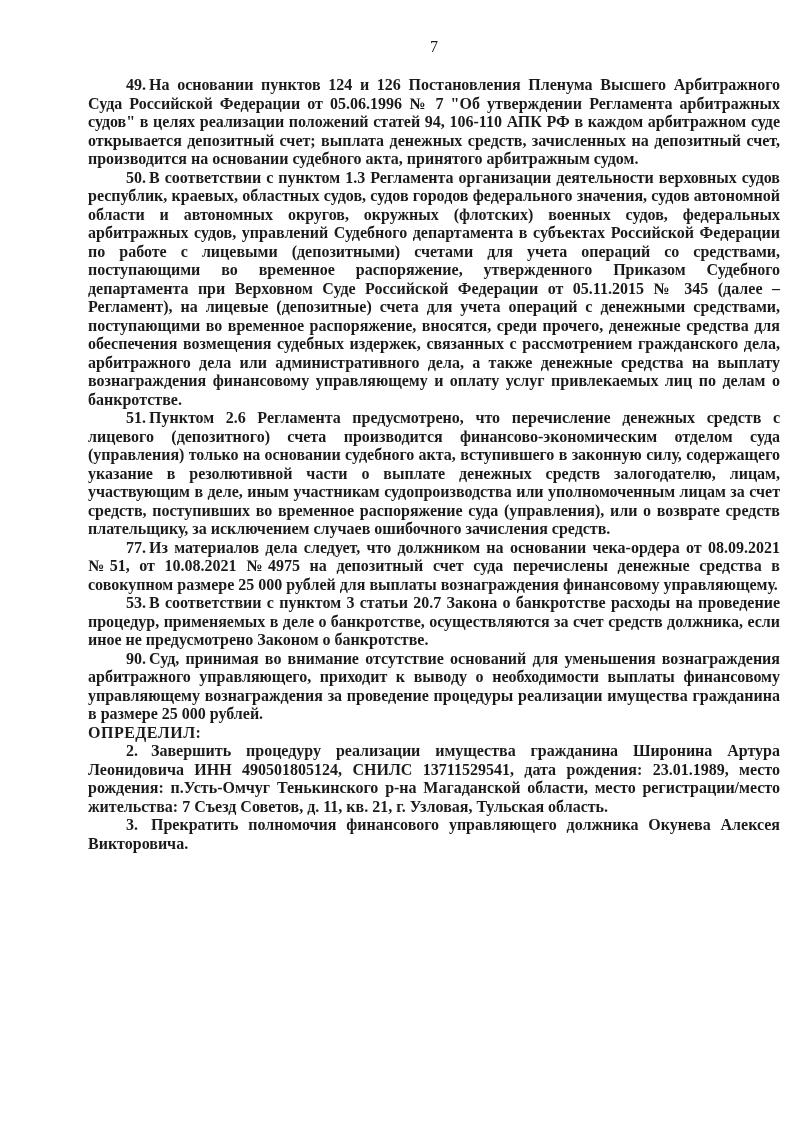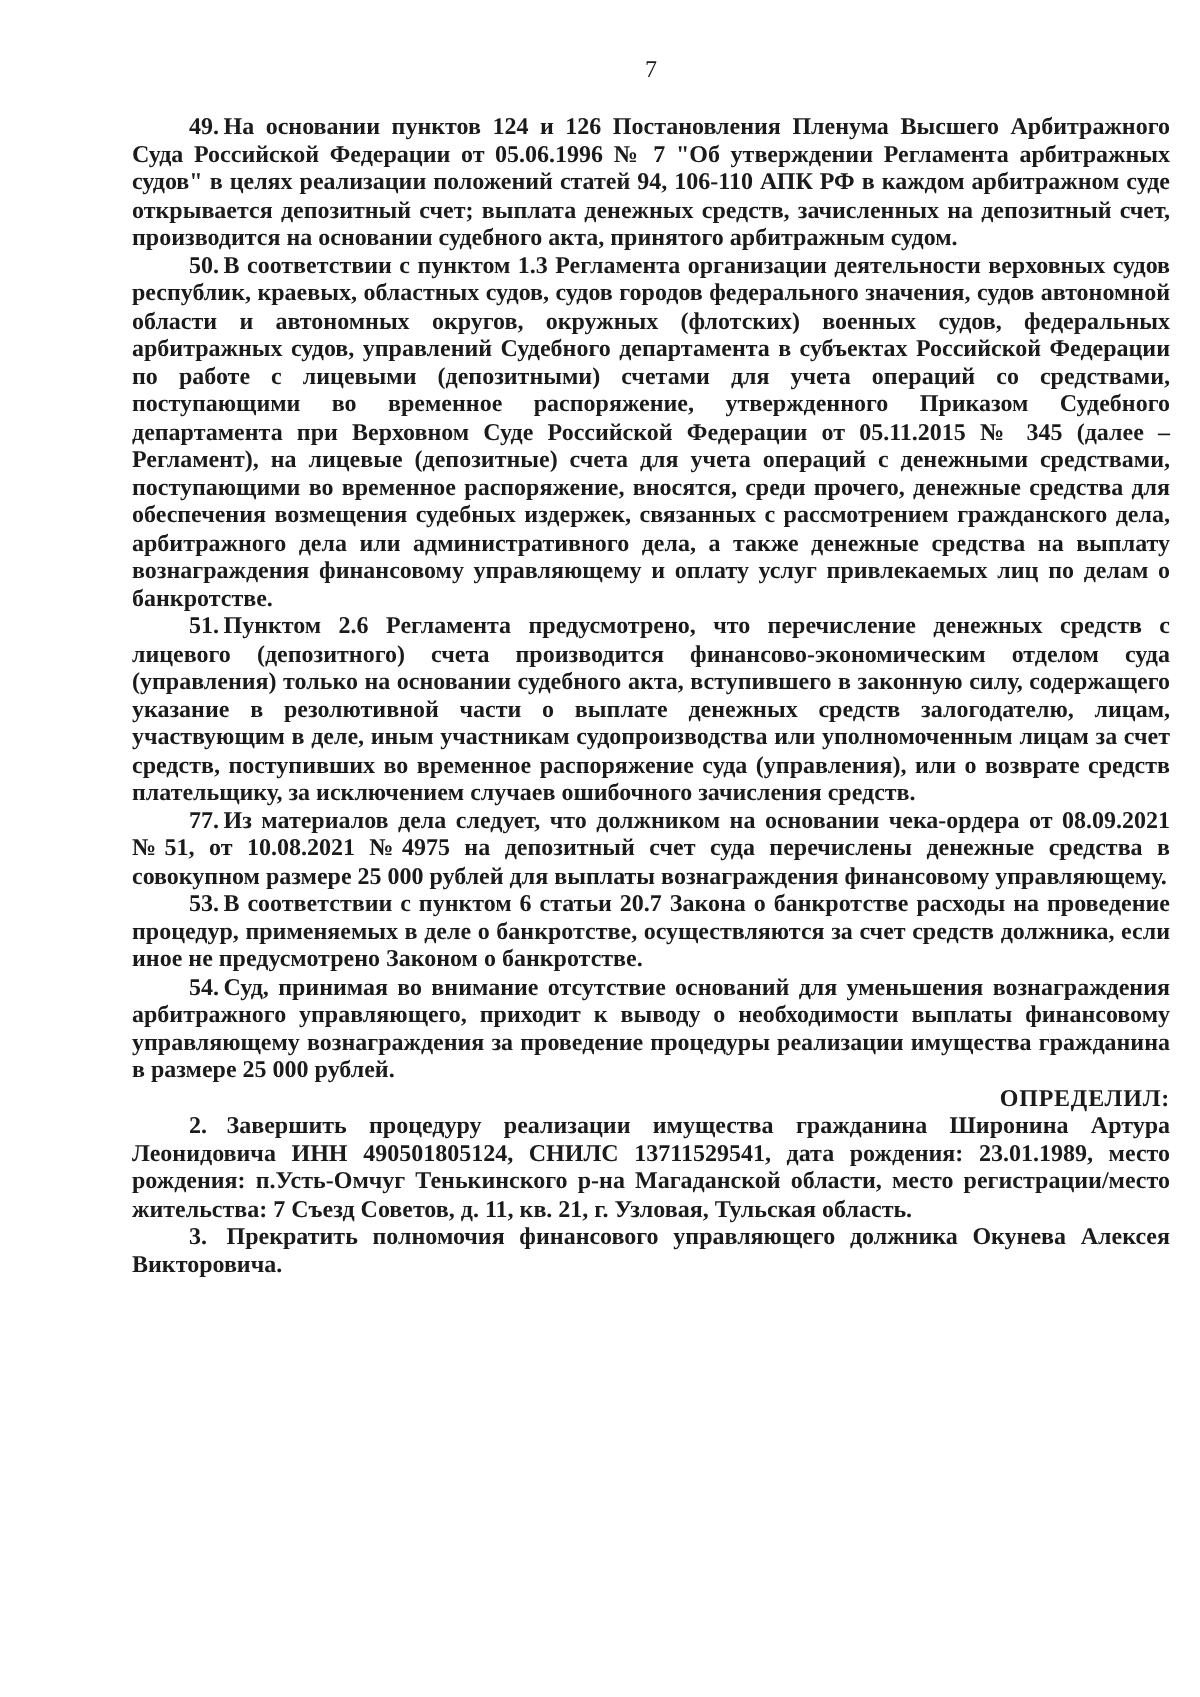--- a/index.html
+++ b/index.html
@@ -41,21 +41,21 @@
   p.para .num {
     margin-right: 3px;
     white-space: nowrap;
   }
   p.para.item .num {
     margin-right: 13px;
   }
   p.heading {
     margin: 0;
     padding: 0;
-    text-align: right;
+    text-align: left;
     text-indent: 0;
     letter-spacing: 0.5px;
   }
 </style>
 </head>
 <body>
 
 <div class="page">
 
   <div class="page-number">7</div>
@@ -63,23 +63,23 @@
   <div class="content">
 
     <p class="para"><span class="num">49.</span><span>На основании пунктов 124 и 126 Постановления Пленума Высшего Арбитражного Суда Российской Федерации от 05.06.1996 № 7 "Об утверждении Регламента арбитражных судов" в целях реализации положений статей 94, 106-110 АПК РФ в каждом арбитражном суде открывается депозитный счет; выплата денежных средств, зачисленных на депозитный счет, производится на основании судебного акта, принятого арбитражным судом.</span></p>
 
     <p class="para"><span class="num">50.</span><span>В соответствии с пунктом 1.3 Регламента организации деятельности верховных судов республик, краевых, областных судов, судов городов федерального значения, судов автономной области и автономных округов, окружных (флотских) военных судов, федеральных арбитражных судов, управлений Судебного департамента в субъектах Российской Федерации по работе с лицевыми (депозитными) счетами для учета операций со средствами, поступающими во временное распоряжение, утвержденного Приказом Судебного департамента при Верховном Суде Российской Федерации от 05.11.2015 № 345 (далее – Регламент), на лицевые (депозитные) счета для учета операций с денежными средствами, поступающими во временное распоряжение, вносятся, среди прочего, денежные средства для обеспечения возмещения судебных издержек, связанных  с рассмотрением гражданского дела, арбитражного дела или административного дела, а также денежные средства на выплату вознаграждения финансовому управляющему и оплату услуг привлекаемых лиц по делам о банкротстве.</span></p>
 
     <p class="para"><span class="num">51.</span><span>Пунктом 2.6 Регламента предусмотрено, что перечисление денежных средств  с лицевого (депозитного) счета производится финансово-экономическим отделом суда (управления) только на основании судебного акта, вступившего в законную силу, содержащего указание в резолютивной части о выплате денежных средств залогодателю, лицам, участвующим в деле, иным участникам судопроизводства или уполномоченным лицам за счет средств, поступивших во временное распоряжение суда (управления),  или о возврате средств плательщику, за исключением случаев ошибочного зачисления средств.</span></p>
 
     <p class="para"><span class="num">77.</span><span>Из материалов дела следует, что должником на основании чека-ордера от 08.09.2021 №51, от 10.08.2021 №4975 на депозитный счет суда перечислены денежные средства в совокупном  размере 25&nbsp;000 рублей для выплаты вознаграждения финансовому управляющему.</span></p>
 
-    <p class="para"><span class="num">53.</span><span>В соответствии с пунктом 6 статьи 20.7 Закона о банкротстве расходы на проведение процедур, применяемых в деле о банкротстве, осуществляются за счет средств должника, если иное не предусмотрено Законом о банкротстве.</span></p>
+    <p class="para"><span class="num">53.</span><span>В соответствии с пунктом 3 статьи 20.7 Закона о банкротстве расходы на проведение процедур, применяемых в деле о банкротстве, осуществляются за счет средств должника, если иное не предусмотрено Законом о банкротстве.</span></p>
 
-    <p class="para"><span class="num">54.</span><span>Суд, принимая во внимание отсутствие оснований для уменьшения вознаграждения арбитражного управляющего, приходит к выводу о необходимости выплаты финансовому управляющему вознаграждения за проведение процедуры реализации имущества гражданина в размере 25&nbsp;000 рублей.</span></p>
+    <p class="para"><span class="num">90.</span><span>Суд, принимая во внимание отсутствие оснований для уменьшения вознаграждения арбитражного управляющего, приходит к выводу о необходимости выплаты финансовому управляющему вознаграждения за проведение процедуры реализации имущества гражданина в размере 25&nbsp;000 рублей.</span></p>
 
 
     <p class="heading">ОПРЕДЕЛИЛ:</p>
 
 
     <p class="para item"><span class="num">2.</span><span>Завершить процедуру реализации имущества гражданина Широнина Артура Леонидовича ИНН 490501805124, СНИЛС 13711529541, дата рождения: 23.01.1989, место рождения: п.Усть-Омчуг Тенькинского р-на Магаданской области, место регистрации/место жительства: 7 Съезд Советов, д. 11, кв. 21, г. Узловая, Тульская область.</span></p>
 
     <p class="para item"><span class="num">3.</span><span>Прекратить полномочия финансового управляющего должника Окунева Алексея Викторовича.</span></p>
 
   </div>

